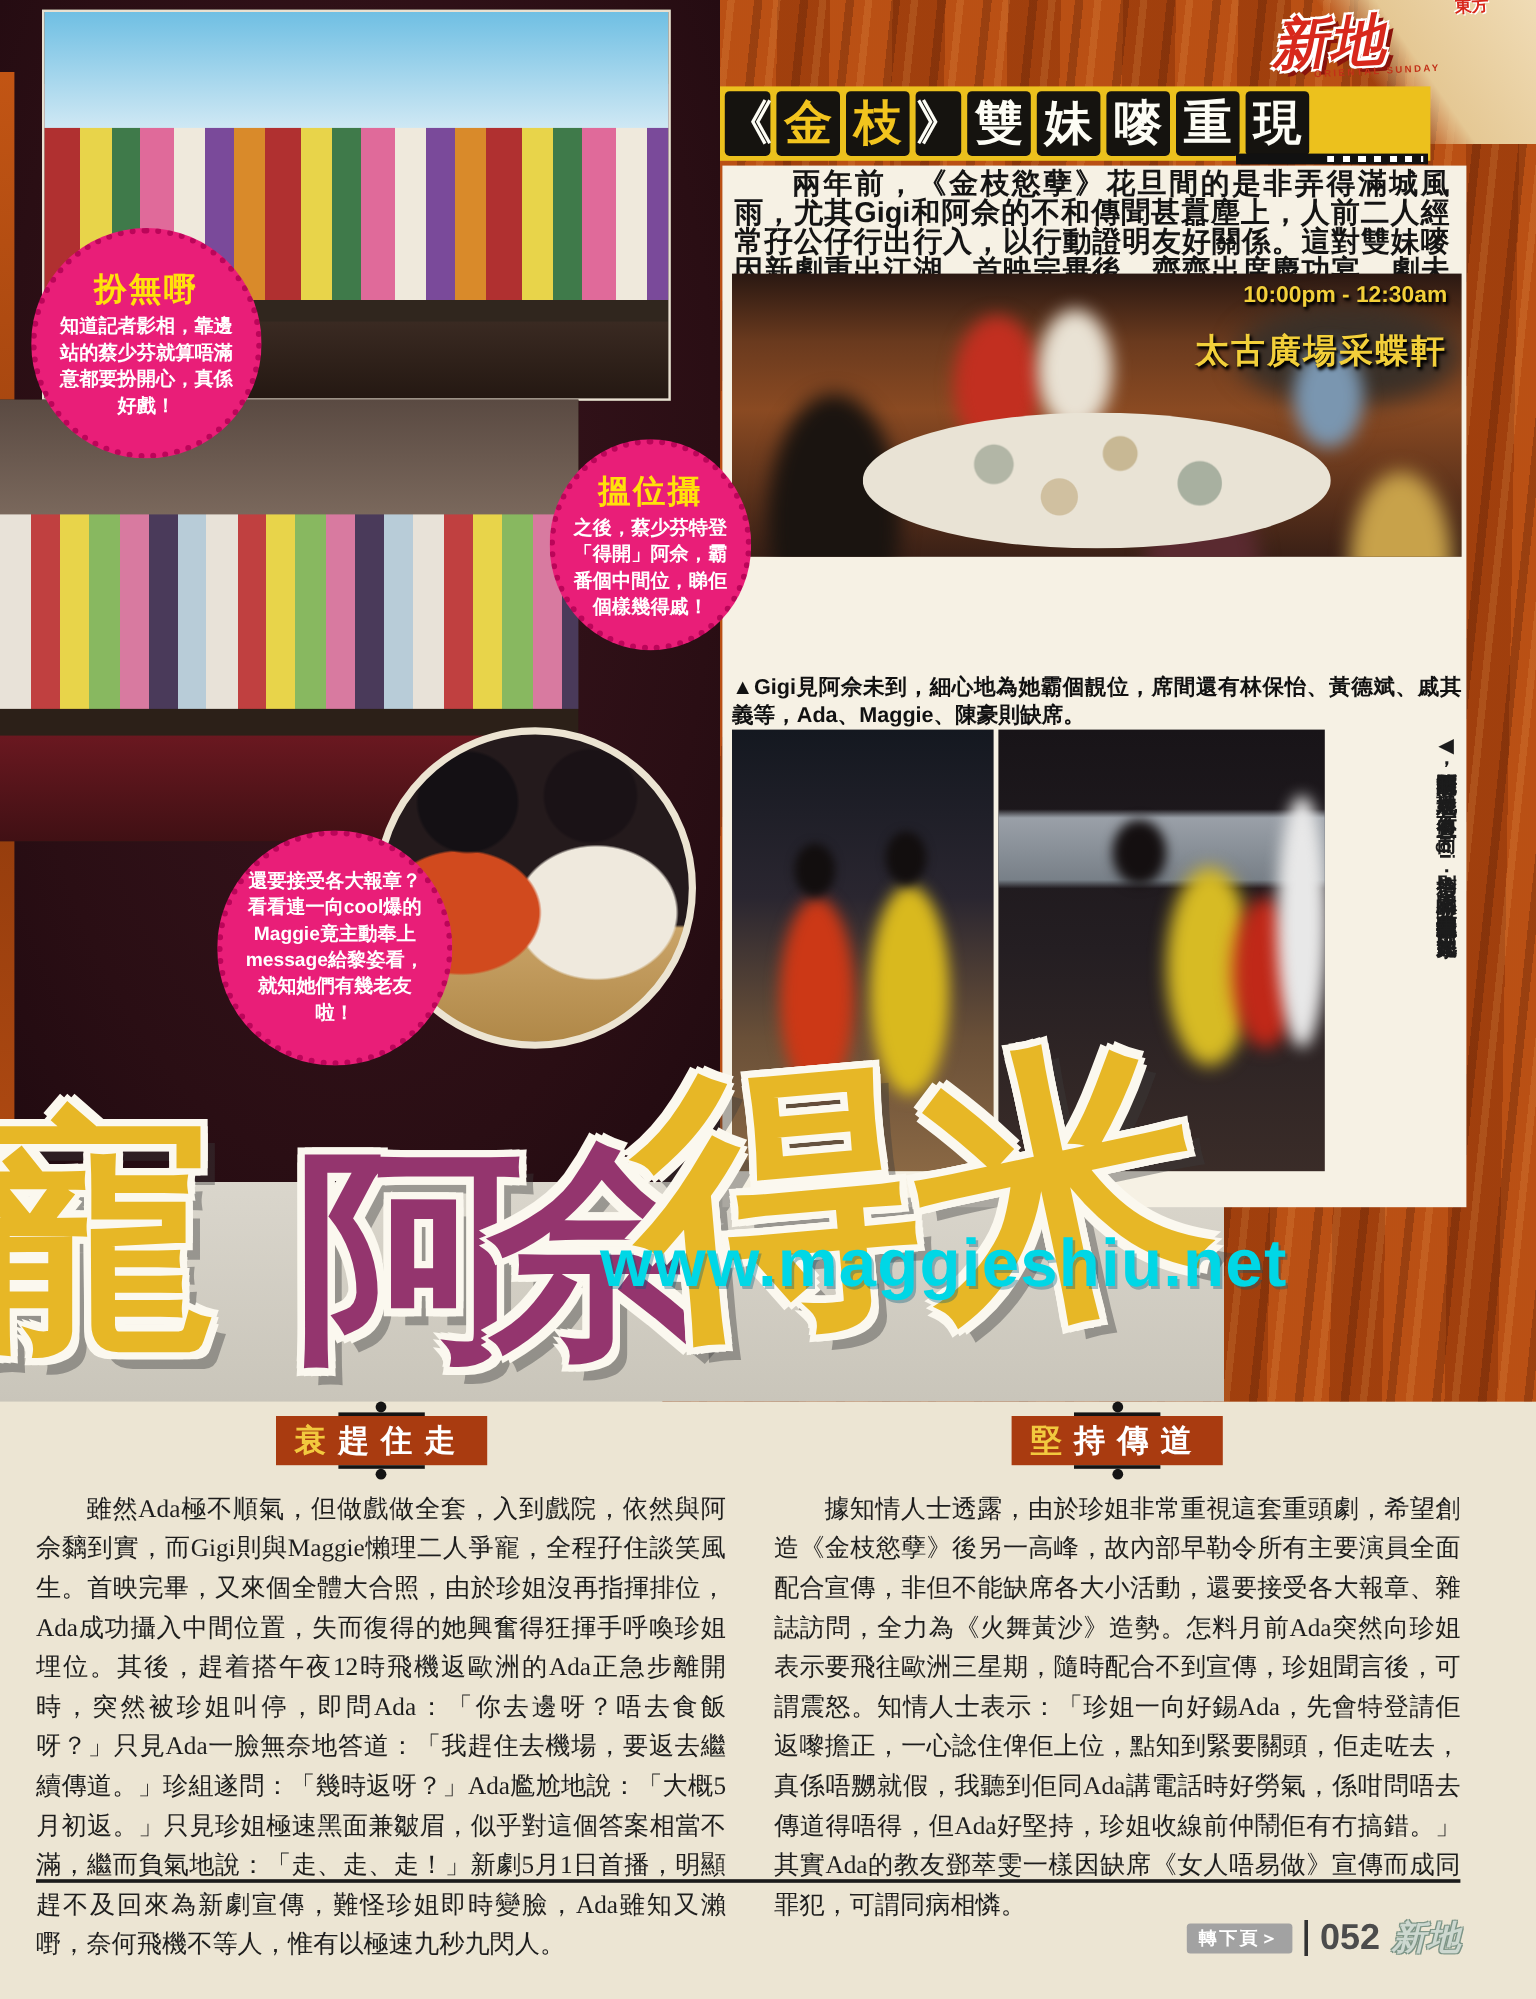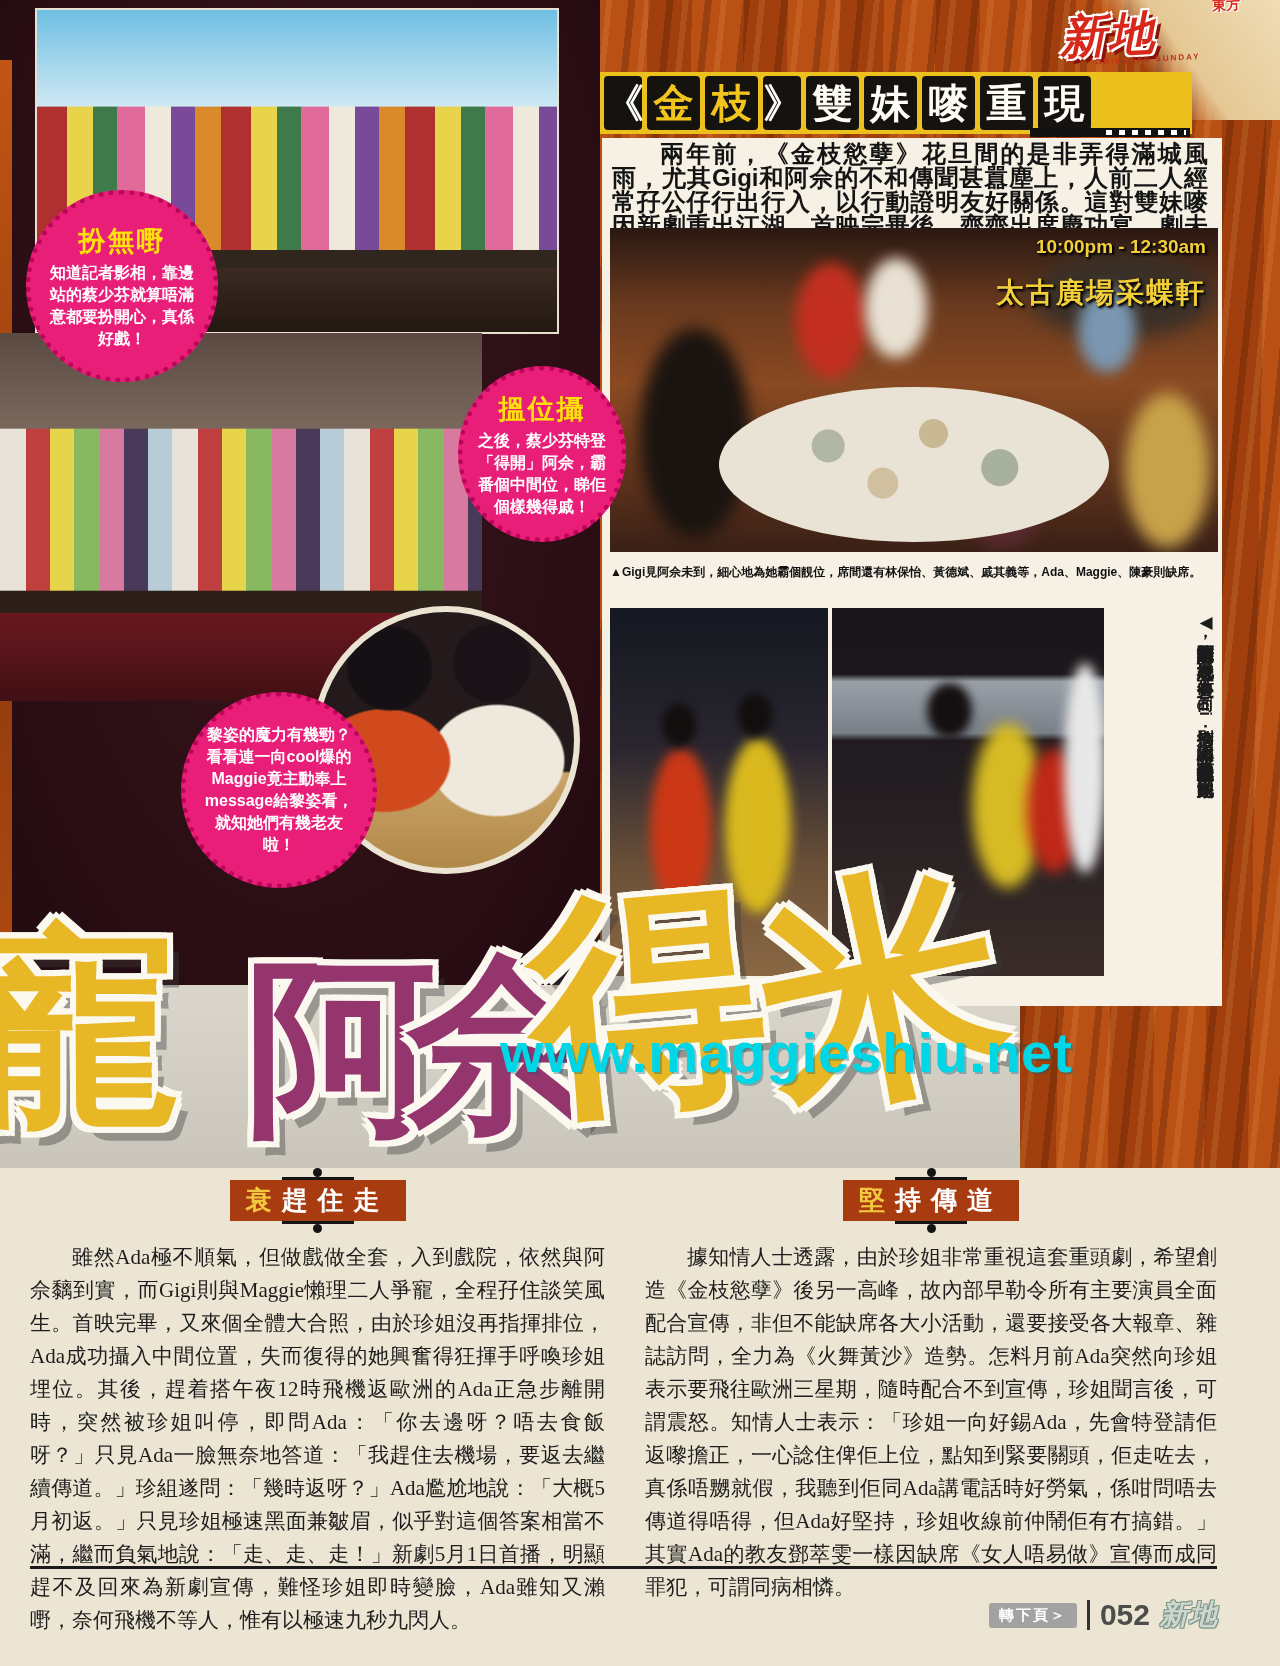--- a/index.html
+++ b/index.html
@@ -103,21 +103,21 @@
     left:312px; top:606px; width:256px; height:256px; border-radius:50%;
     border:6px solid #ece4d2; z-index:4;
     background:
       radial-gradient(circle at 28% 22%, #141014 0 15%, rgba(0,0,0,0) 16%),
       radial-gradient(circle at 68% 20%, #1a1216 0 14%, rgba(0,0,0,0) 15%),
       radial-gradient(ellipse at 26% 58%, #d14a1e 0 24%, rgba(0,0,0,0) 25%),
       radial-gradient(ellipse at 70% 58%, #efe9dd 0 26%, rgba(0,0,0,0) 27%),
       linear-gradient(180deg,#241a1c 62%, #caa468 63%, #b08848 100%);
   }
   .dinner-photo{
-    left:610px; top:228px; width:608px; height:324px;
+    left:610px; top:228px; width:608px; height:236px;
     background:linear-gradient(180deg,#2a1812 0%,#6a3a1e 24%,#8a4a22 48%,#3a2016 100%);
   }
   .dinner-table{
     position:absolute; left:18%; bottom:3%; width:64%; height:48%; border-radius:50%;
     background-color:#e9e3d5;
     background-image:
       radial-gradient(circle at 28% 38%, #b2b6a6 0 16px, rgba(0,0,0,0) 17px),
       radial-gradient(circle at 55% 30%, #c8b894 0 14px, rgba(0,0,0,0) 15px),
       radial-gradient(circle at 72% 52%, #a8b0a0 0 18px, rgba(0,0,0,0) 19px),
       radial-gradient(circle at 42% 62%, #d0c0a0 0 15px, rgba(0,0,0,0) 16px);
@@ -134,21 +134,21 @@
   }
   .car-photo{
     left:832px; top:608px; width:272px; height:368px;
     background:
       linear-gradient(180deg,rgba(0,0,0,0) 0 18%, #9aa0a8 20%, #788088 34%, rgba(0,0,0,0) 36%),
       linear-gradient(180deg,#181418 0%,#241e22 50%,#3a2c28 100%);
   }
   
   .dinner-caption{
     position:absolute; left:610px; top:560px; width:608px; z-index:3;
-    font-size:12px; line-height:24px; font-weight:600; color:#111; text-align:justify;
+    font-size:18px; line-height:24px; font-weight:600; color:#111; text-align:justify;
   }
   .side-caption{
     position:absolute; left:1112px; top:612px; width:104px; height:384px; z-index:3;
     writing-mode:vertical-rl; font-size:17px; line-height:21px; font-weight:600; color:#1c1c1c;
   }
   .pink-bubble{
     position:absolute; z-index:5; border-radius:50%;
     background:#e91e78; border:5px dotted #bb0559;
     display:flex; flex-direction:column; justify-content:center; align-items:center;
     text-align:center; box-sizing:border-box; padding:14px;
@@ -246,21 +246,21 @@
 
   <div class="pink-bubble pink2">
     <div class="ttl">搵位攝</div>
     <div class="txt">之後，蔡少芬特登「得開」阿佘，霸番個中間位，睇佢個樣幾得戚！</div>
   </div>
   <div class="pink-bubble pink1">
     <div class="ttl">扮無嘢</div>
     <div class="txt">知道記者影相，靠邊站的蔡少芬就算唔滿意都要扮開心，真係好戲！</div>
   </div>
   <div class="pink-bubble pink3">
-    <div class="txt">黎姿的魔力有幾勁？看看連一向cool爆的Maggie竟主動奉上message給黎姿看，就知她們有幾老友啦！</div>
+    <div class="txt">還要接受各大報章？看看連一向cool爆的Maggie竟主動奉上message給黎姿看，就知她們有幾老友啦！</div>
   </div>
 
   <div class="photo dinner-photo">
     <div class="blob" style="left:30px;top:100px;width:110px;height:210px;background:#1a1410;filter:blur(8px);"></div>
     <div class="blob" style="left:185px;top:35px;width:72px;height:115px;background:#c22f20;filter:blur(7px);"></div>
     <div class="blob" style="left:255px;top:30px;width:62px;height:100px;background:#e9e2d4;filter:blur(7px);"></div>
     <div class="blob" style="left:420px;top:25px;width:185px;height:85px;background:#3a3028;filter:blur(10px);"></div>
     <div class="blob" style="left:468px;top:60px;width:58px;height:85px;background:#7a96b0;filter:blur(7px);"></div>
     <div class="blob" style="left:345px;top:175px;width:95px;height:145px;background:#5a2a30;filter:blur(8px);"></div>
     <div class="blob" style="left:515px;top:165px;width:85px;height:155px;background:#c8a24a;filter:blur(8px);"></div>

